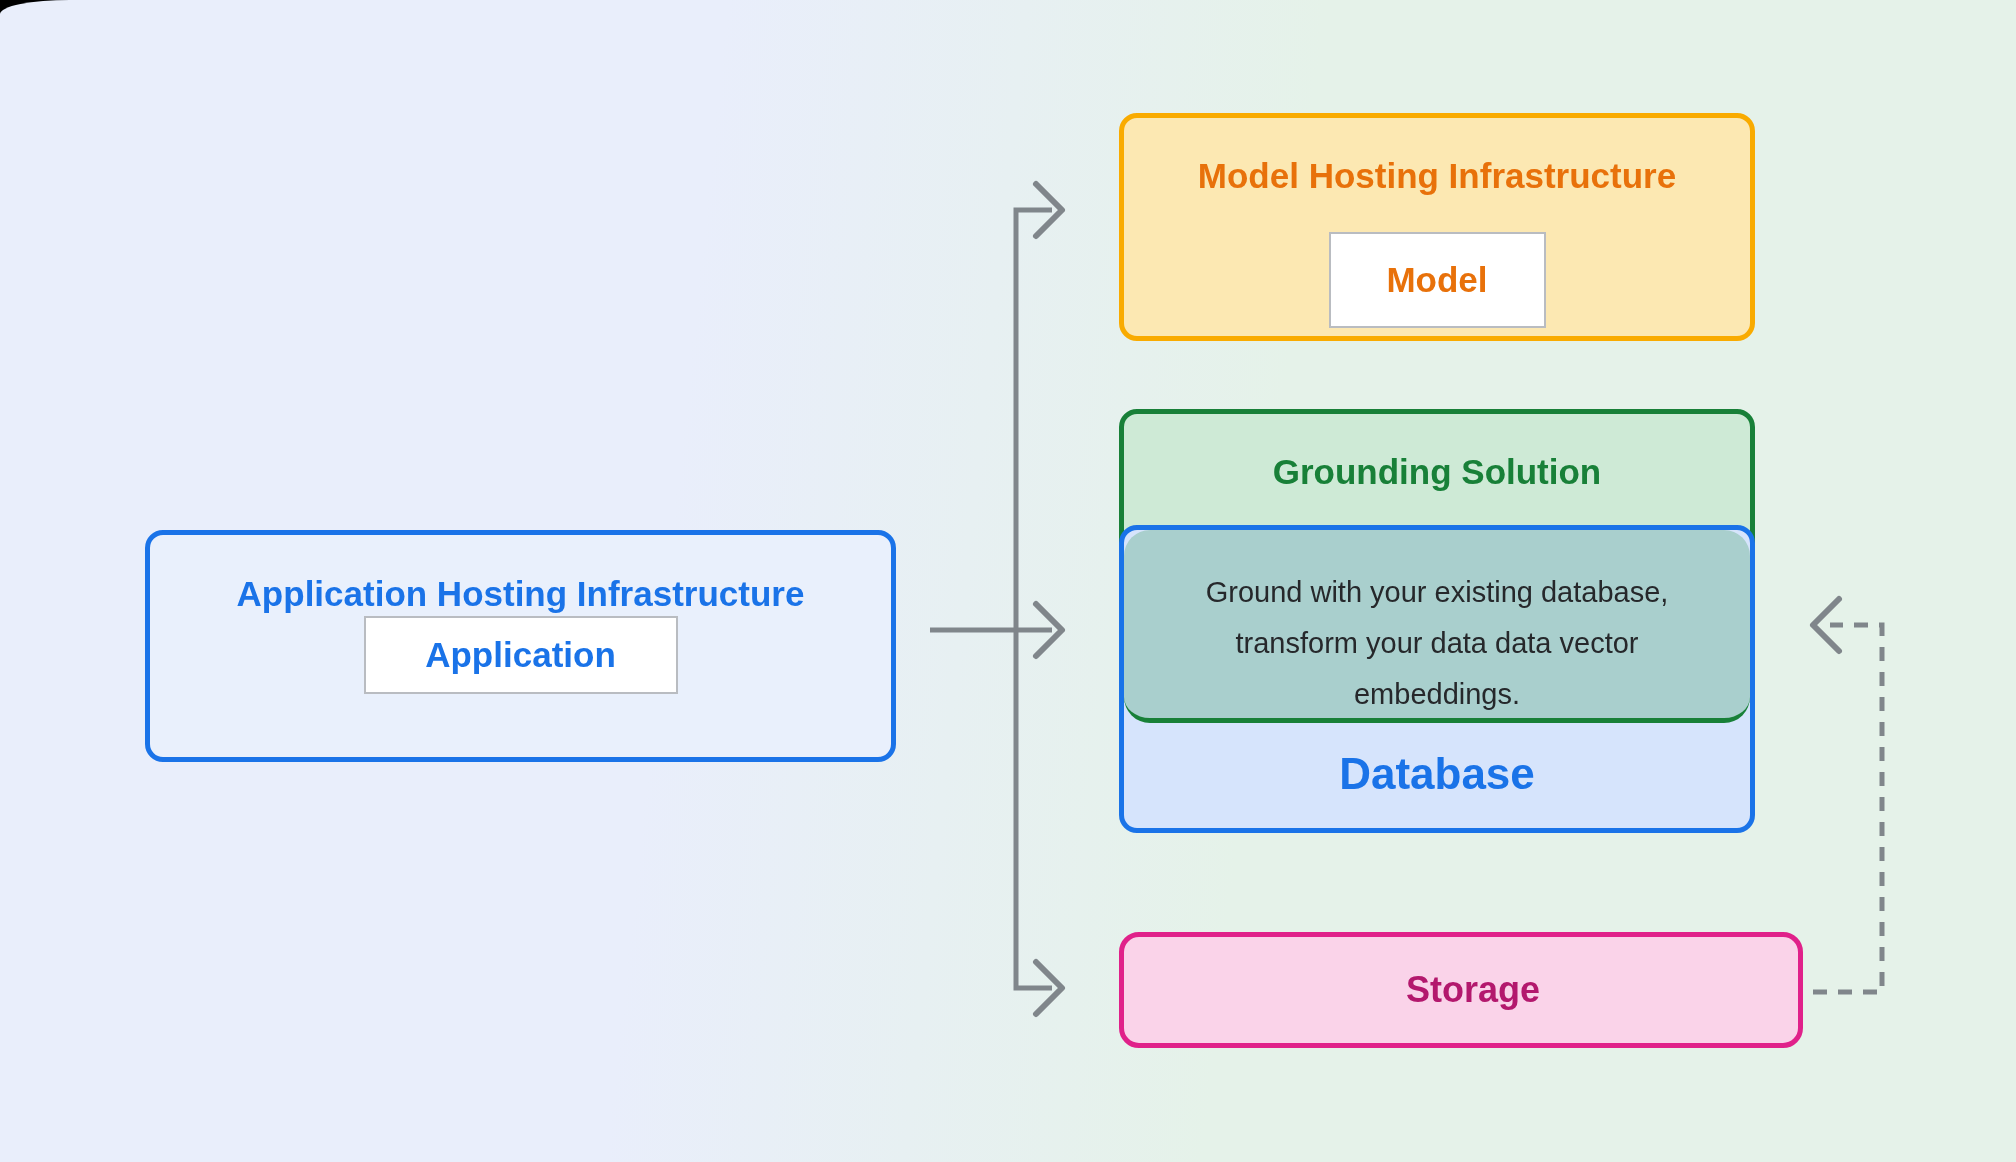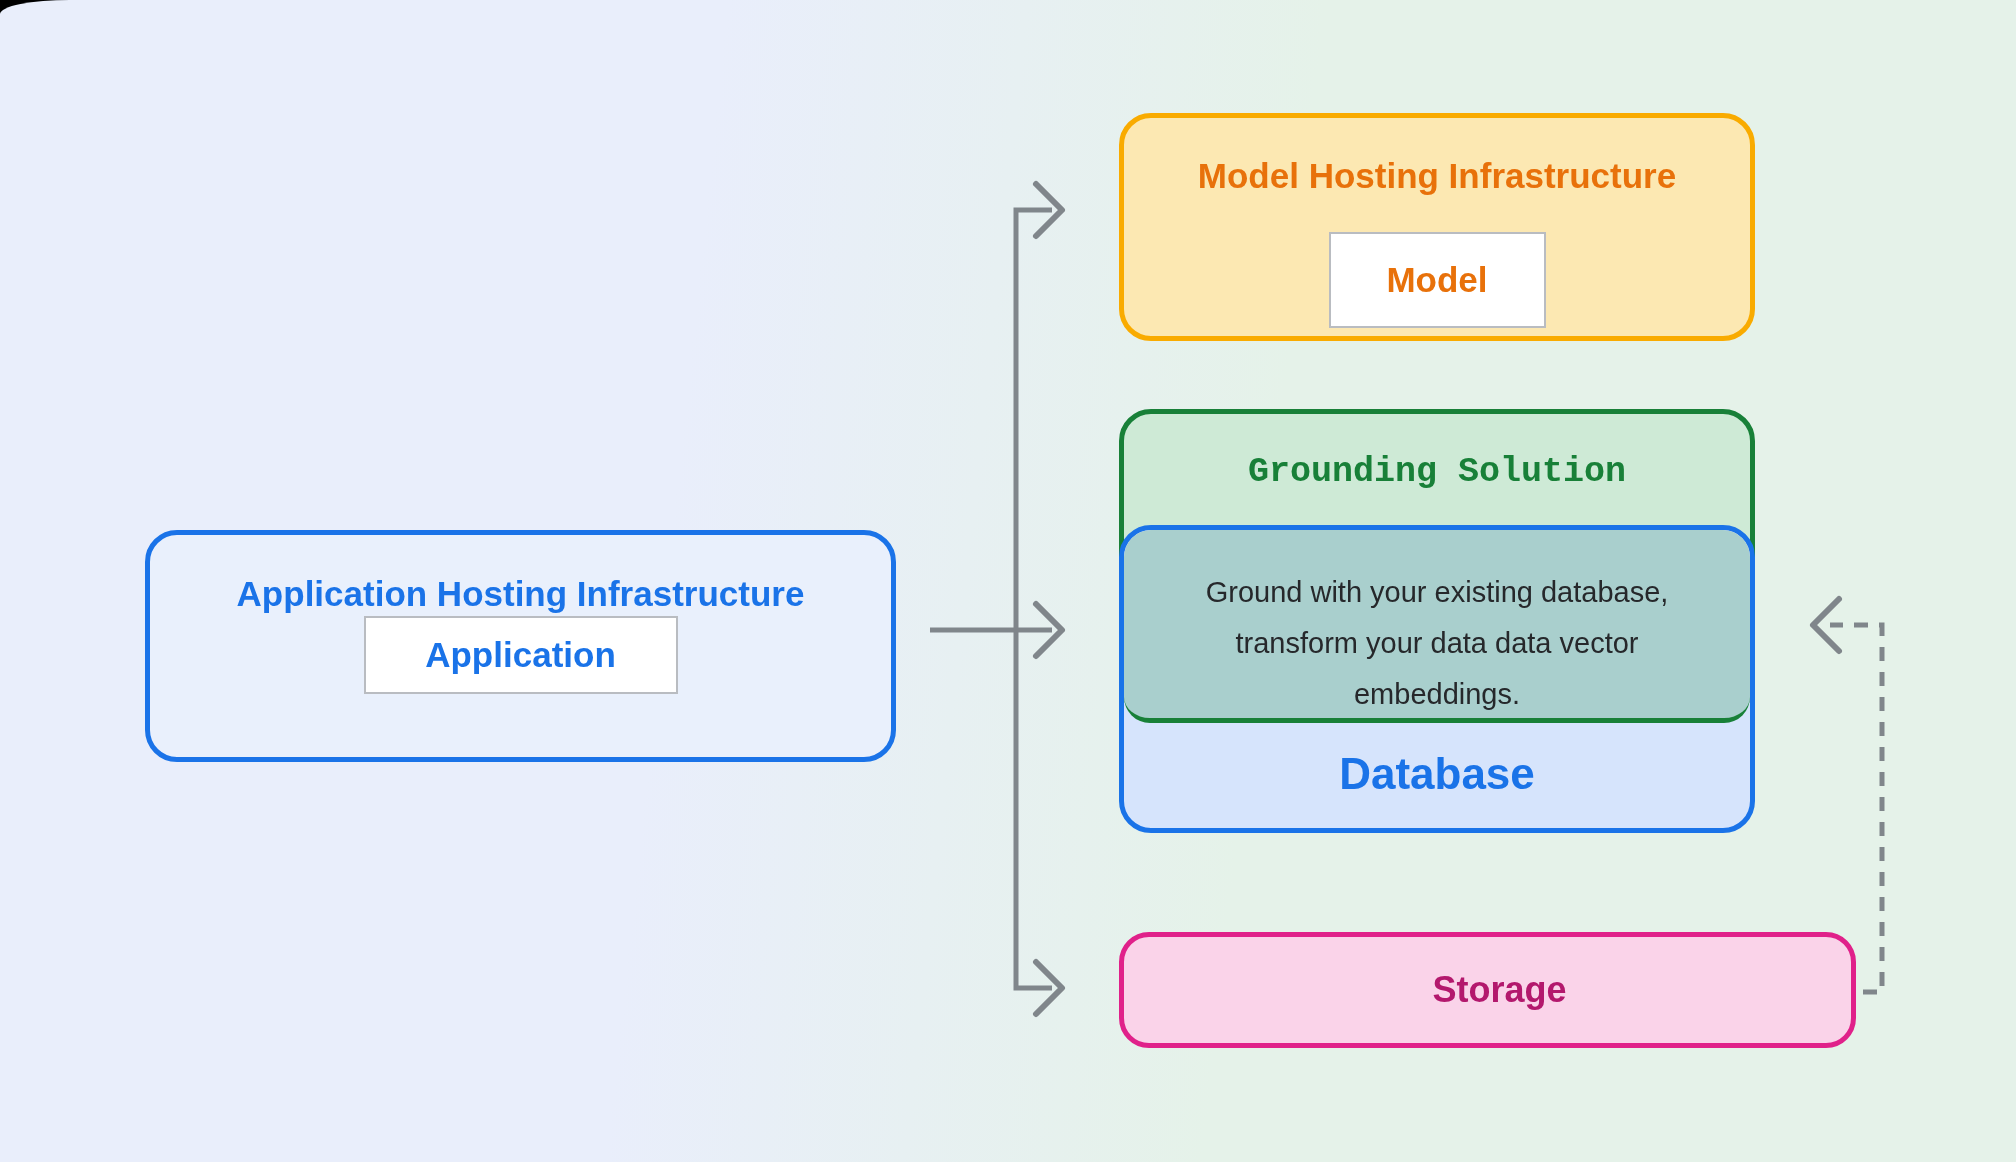--- a/index.html
+++ b/index.html
@@ -13,59 +13,59 @@
     --description-text:#26282b;
   }
   *{margin:0;padding:0;box-sizing:border-box;}
   html,body{width:2016px;height:1162px;}
   body{background:#000;font-family:"Liberation Sans","DejaVu Sans",sans-serif;}
   .page{
     position:relative;width:2016px;height:1162px;overflow:hidden;
     background:linear-gradient(96deg,var(--background-left) 0%,var(--background-left) 34%,var(--background-right) 62%,var(--background-right) 100%);
     border-top-left-radius:70px 14px;
   }
-  .node{position:absolute;border-radius:32px;display:flex;flex-direction:column;align-items:center;}
+  .node{position:absolute;border-radius:18px;display:flex;flex-direction:column;align-items:center;}
   .node-title{font-weight:bold;font-size:35px;line-height:44px;white-space:nowrap;}
   .chip{
     background:var(--chip-fill);border:2px solid var(--chip-border);
     display:flex;align-items:center;justify-content:center;
     font-weight:bold;font-size:35px;
   }
   
   .app-box{left:145px;top:530px;width:751px;height:232px;
     background:var(--blue-fill);border:5px solid var(--blue-border);padding-top:37px;}
   .app-box .node-title{color:var(--blue-text);}
   .app-chip{width:314px;height:78px;color:var(--blue-text);}
   
   .model-box{left:1119px;top:113px;width:636px;height:228px;
     background:var(--yellow-fill);border:5px solid var(--yellow-border);padding-top:36px;}
   .model-box .node-title{color:var(--orange-text);}
   .model-chip{width:217px;height:96px;margin-top:34px;color:var(--orange-text);}
   
   .grounding-box{left:1119px;top:409px;width:636px;height:314px;
     background:var(--green-fill);border:5px solid var(--green-border);padding-top:36px;}
-  .grounding-box .node-title{color:var(--green-text);font-family:Liberation Mono, monospace;}
+  .grounding-box .node-title{color:var(--green-text);}
   
   .database-box{left:1119px;top:525px;width:636px;height:308px;
     background:var(--database-fill);border:5px solid var(--blue-border);
     overflow:hidden;justify-content:flex-end;}
   .grounding-overlay{
     position:absolute;top:0;left:0;right:0;height:193px;
     background:var(--teal-fill);border-bottom:5px solid var(--green-border);
     border-radius:26px;
     display:flex;flex-direction:column;align-items:center;justify-content:center;
     padding-top:38px;
   }
   .description-line{color:var(--description-text);font-size:29px;line-height:51px;text-align:center;white-space:nowrap;}
   .database-label{height:108px;display:flex;align-items:center;justify-content:center;
     color:var(--blue-text);font-weight:bold;font-size:44px;text-align:right;}
   
-  .storage-box{left:1119px;top:932px;width:737px;height:116px;
+  .storage-box{left:1119px;top:932px;width:684px;height:116px;
     background:var(--pink-fill);border:5px solid var(--pink-border);
-    border-radius:30px;justify-content:center;padding-left:24px;}
+    border-radius:20px;justify-content:center;padding-left:24px;}
   .storage-box .node-title{color:var(--pink-text);font-size:36px;}
   
   .arrow-layer{position:absolute;left:0;top:0;width:2016px;height:1162px;pointer-events:none;}
   .solid-line{fill:none;stroke:var(--arrow-gray);stroke-width:5;}
   .chevron{fill:none;stroke:var(--arrow-gray);stroke-width:6;stroke-linecap:round;stroke-linejoin:round;}
   .dashed-line{fill:none;stroke:var(--arrow-gray);stroke-width:5;stroke-dasharray:14 11;}
 </style>
 </head>
 <body>
 

